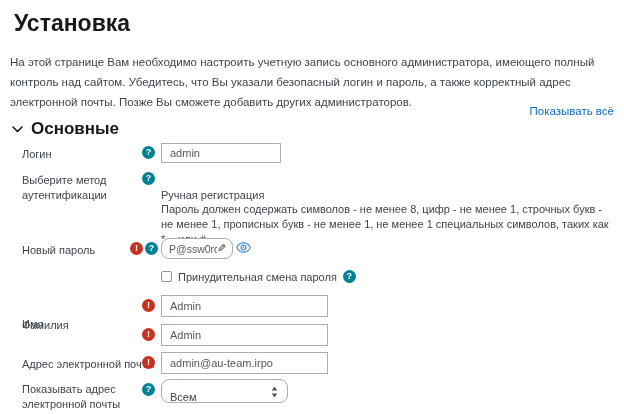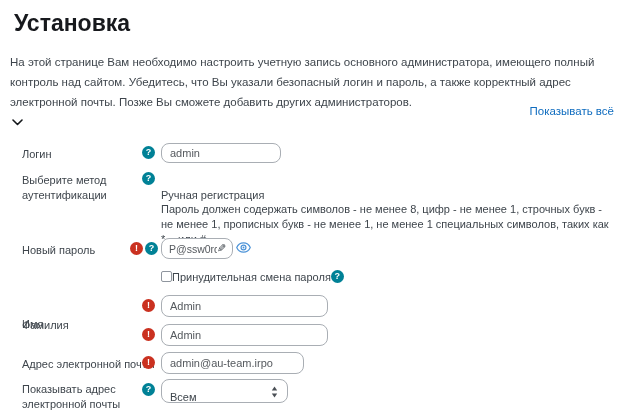--- a/index.html
+++ b/index.html
@@ -23,21 +23,21 @@
     left:12px;top:119px;display:flex;align-items:center;gap:8px;cursor:pointer;
   }
   .section-title{font-size:17px;font-weight:700;color:#15181b;}
   .chev{display:inline-flex;align-items:center;}
   .lbl{
     position:absolute;left:22px;width:118px;font-size:11px;line-height:15px;color:#3e454c;
   }
   .nowrap{white-space:nowrap;}
   .txt{
     position:absolute;box-sizing:border-box;background:#fff;
-    border:1px solid #a9aeb4;border-radius:8px;padding:0 8px;
+    border:1px solid #a9aeb4;border-radius:0;padding:0 8px;
     font-family:"Liberation Sans",sans-serif;font-size:11px;color:#55595e;outline:none;
   }
   .static-value{position:absolute;font-size:11px;color:#3e454c;}
   .hint{
     position:absolute;left:161px;top:202px;width:456px;
     font-size:11px;line-height:15px;color:#3e454c;
   }
   .circle-icon{
     position:absolute;width:13px;height:13px;border-radius:50%;
     color:#fff;font-size:9px;font-weight:700;line-height:13px;text-align:center;
@@ -51,21 +51,21 @@
   }
   .pw-input{
     border:none;outline:none;padding:0;margin:0;width:48px;background:transparent;
     font-family:"Liberation Sans",sans-serif;font-size:10.5px;color:#55595e;
   }
   .pencil{
     font-size:11px;color:#3e454c;transform:scaleX(-1);line-height:1;user-select:none;
   }
   .eye{position:absolute;left:236px;top:241px;cursor:pointer;display:inline-flex;}
   .cb-row{
-    position:absolute;left:161px;top:270px;display:flex;align-items:center;
+    position:absolute;left:161px;top:270px;display:flex;align-items:center;gap:6px;
   }
   .checkbox{
     width:11px;height:11px;box-sizing:border-box;border:1px solid #8f959e;
     border-radius:2px;background:#fff;cursor:pointer;flex:0 0 auto;
   }
   .cb-label{font-size:11px;color:#3e454c;}
   .cb-row .circle-icon{position:static;}
   .select-box{
     position:absolute;left:161px;top:379px;width:127px;height:24px;box-sizing:border-box;
     border:1px solid #a9aeb4;border-radius:8px;background:#fff;cursor:pointer;
@@ -82,20 +82,21 @@
 <div class="abs intro">На этой странице Вам необходимо настроить учетную запись основного администратора, имеющего полный контроль над сайтом. Убедитесь, что Вы указали безопасный логин и пароль, а также корректный адрес электронной почты. Позже Вы сможете добавить других администраторов.</div>
 
 <a class="abs expand-all">Показывать всё</a>
 
 <div class="abs section-header">
   <span class="chev">
     <svg width="11" height="7" viewBox="0 0 11 7">
         <polyline points="1,1 5.5,5.5 10,1" fill="none" stroke="#15181b" stroke-width="1.6" stroke-linecap="round" stroke-linejoin="round"></polyline>
       </svg>
   </span>
+  <span class="section-title">Основные</span>
 </div>
 
 <div class="lbl" style="top:147px">Логин</div>
 <span class="circle-icon help" style="left:142px;top:146px">?</span>
 <input class="txt" style="left: 161px; top: 143px; width: 120px; height: 20px;" value="admin">
 
 <div class="lbl" style="top:173px">Выберите метод аутентификации</div>
 <span class="circle-icon help" style="left:142px;top:172px">?</span>
 <div class="static-value" style="left:161px;top:189px">Ручная регистрация</div>
 
@@ -125,21 +126,21 @@
 <div class="lbl" style="top:317px">Имя</div>
 <span class="circle-icon req" style="left:142px;top:299px">!</span>
 <input class="txt" style="left: 161px; top: 295px; width: 167px; height: 22px;" value="Admin">
 
 <div class="lbl" style="top:318px">Фамилия</div>
 <span class="circle-icon req" style="left:142px;top:328px">!</span>
 <input class="txt" style="left: 161px; top: 324px; width: 167px; height: 22px;" value="Admin">
 
 <div class="lbl nowrap" style="top:357px">Адрес электронной почты</div>
 <span class="circle-icon req" style="left:142px;top:356px">!</span>
-<input class="txt" style="left: 161px; top: 352px; width: 143px; height: 22px;" value="admin@au-team.irpo">
+<input class="txt" style="left: 161px; top: 352px; width: 167px; height: 22px;" value="admin@au-team.irpo">
 
 <div class="lbl" style="top:382px;width:105px">Показывать адрес электронной почты</div>
 <span class="circle-icon help" style="left:142px;top:383px">?</span>
 <div class="select-box">
   <span class="select-value">Всем</span>
   <span class="select-arrows">
     <svg width="7" height="12" viewBox="0 0 7 12">
       <path d="M3.5 0.5 6.2 4.4H0.8z" fill="#4a4f55"></path>
       <path d="M3.5 11.5 0.8 7.6h5.4z" fill="#4a4f55"></path>
     </svg>

